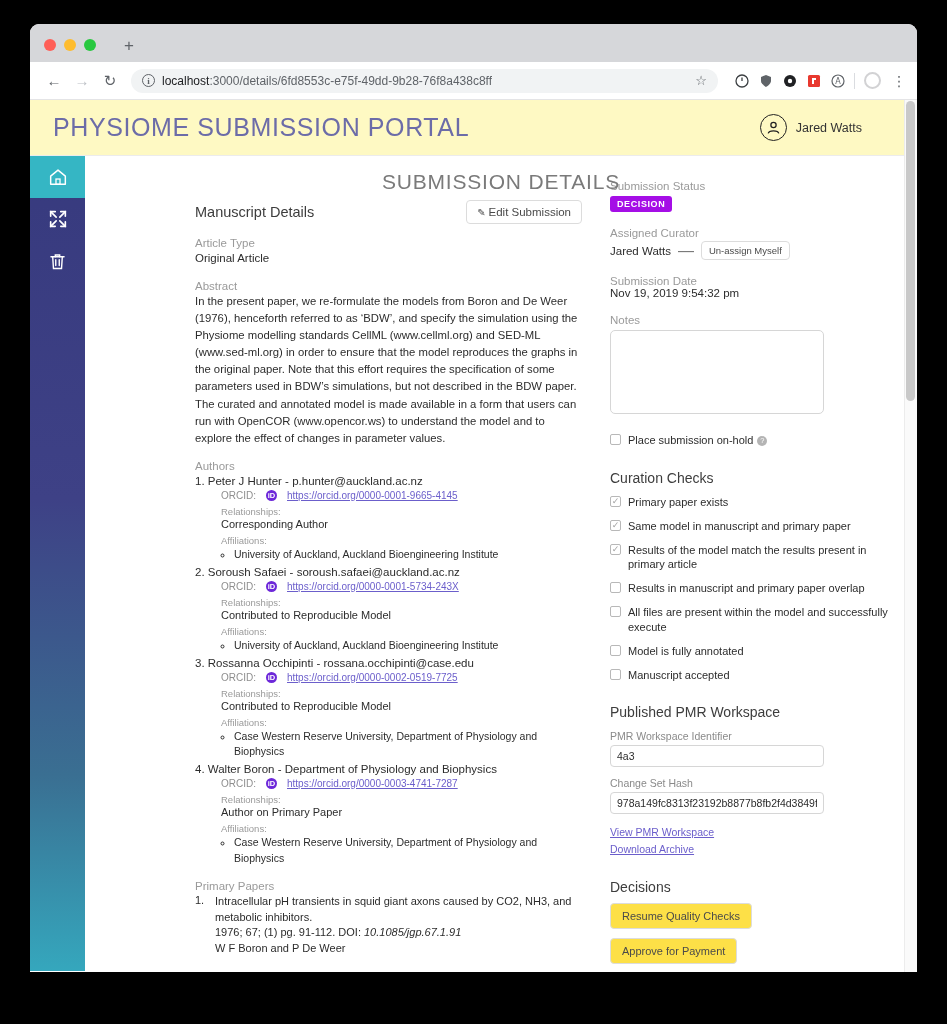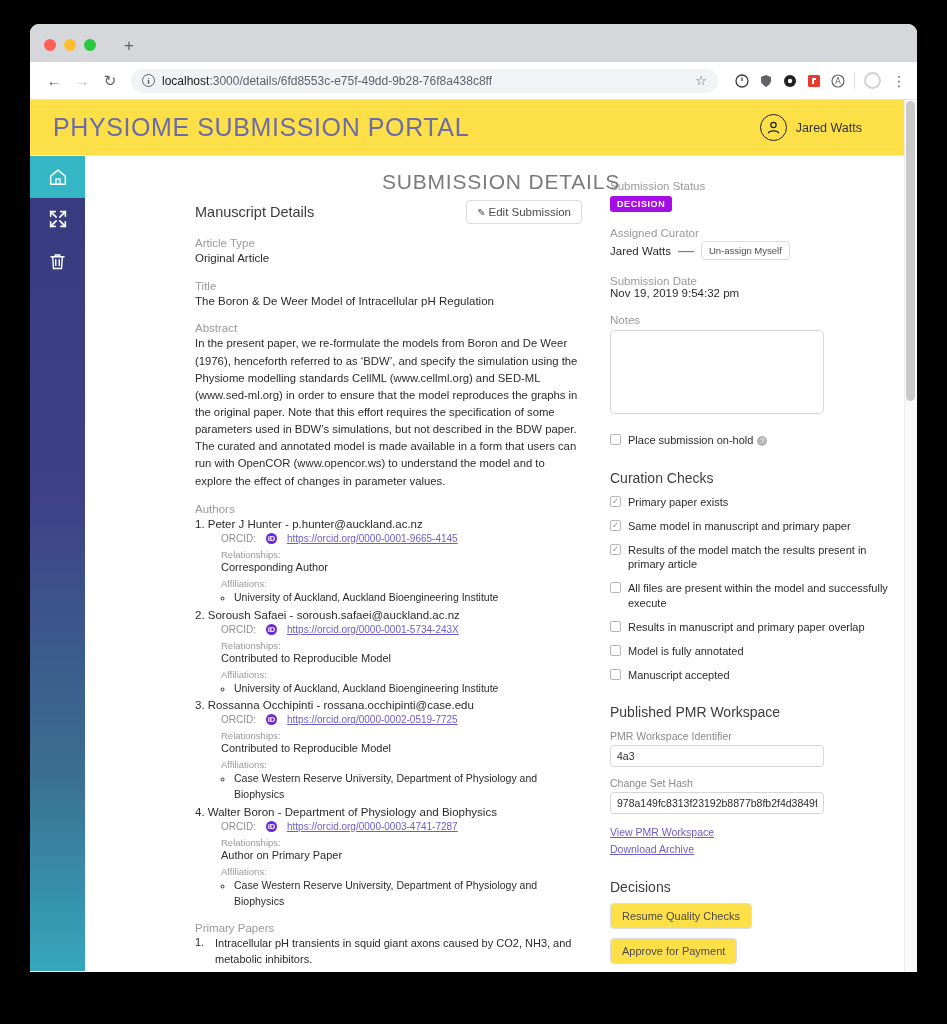--- a/index.html
+++ b/index.html
@@ -121,21 +121,21 @@
     width: 9px; height: 300px;
     background: #c9c9c9; border-radius: 5px;
   }
 
   
   .app-header {
     height: 56px;
     display: flex; align-items: center;
     padding: 0 25px 0 23px;
     border-bottom: 1px solid #ececec;
-    background: #fde047;
+    background: #fef9c3;
   }
   .brand {
     font-size: 25px;
     letter-spacing: 0.6px;
     color: #6c6ca8;
     font-weight: 400;
   }
   .user-chip {
     margin-left: auto;
     display: flex; align-items: center; gap: 9px;
@@ -423,24 +423,20 @@
           <div class="section-head-row">
             <div class="section-title">Manuscript Details</div>
             <button class="btn"><span class="pencil">✎</span><span>Edit Submission</span></button>
           </div>
 
           <div class="field">
             <div class="field-label">Article Type</div>
             <div class="field-value">Original Article</div>
           </div>
 
-          <div class="field">
-            <div class="field-label">Title</div>
-            <div class="field-value">The Boron &amp; De Weer Model of Intracellular pH Regulation</div>
-          </div>
 
           <div class="field">
             <div class="field-label">Abstract</div>
             <div class="abstract">In the present paper, we re-formulate the models from Boron and De Weer (1976), henceforth referred to as ‘BDW’, and specify the simulation using the Physiome modelling standards CellML (www.cellml.org) and SED-ML (www.sed-ml.org) in order to ensure that the model reproduces the graphs in the original paper. Note that this effort requires the specification of some parameters used in BDW’s simulations, but not described in the BDW paper. The curated and annotated model is made available in a form that users can run with OpenCOR (www.opencor.ws) to understand the model and to explore the effect of changes in parameter values.</div>
           </div>
 
           <div class="field">
             <div class="field-label">Authors</div>
             <div id="authors-list">
                 <div>
@@ -562,25 +558,25 @@
               <div class="chk-row">
                 <span class="chk">✓</span>
                 <span class="chk-label">Same model in manuscript and primary paper</span>
               </div>
               <div class="chk-row">
                 <span class="chk">✓</span>
                 <span class="chk-label">Results of the model match the results present in primary article</span>
               </div>
               <div class="chk-row">
                 <span class="chk"></span>
-                <span class="chk-label">All files are present within the model and successfully execute</span>
+                <span class="chk-label">Results in manuscript and primary paper overlap</span>
               </div>
               <div class="chk-row">
                 <span class="chk"></span>
-                <span class="chk-label">Results in manuscript and primary paper overlap</span>
+                <span class="chk-label">All files are present within the model and successfully execute</span>
               </div>
               <div class="chk-row">
                 <span class="chk"></span>
                 <span class="chk-label">Model is fully annotated</span>
               </div>
               <div class="chk-row">
                 <span class="chk"></span>
                 <span class="chk-label">Manuscript accepted</span>
               </div>
             </div>

